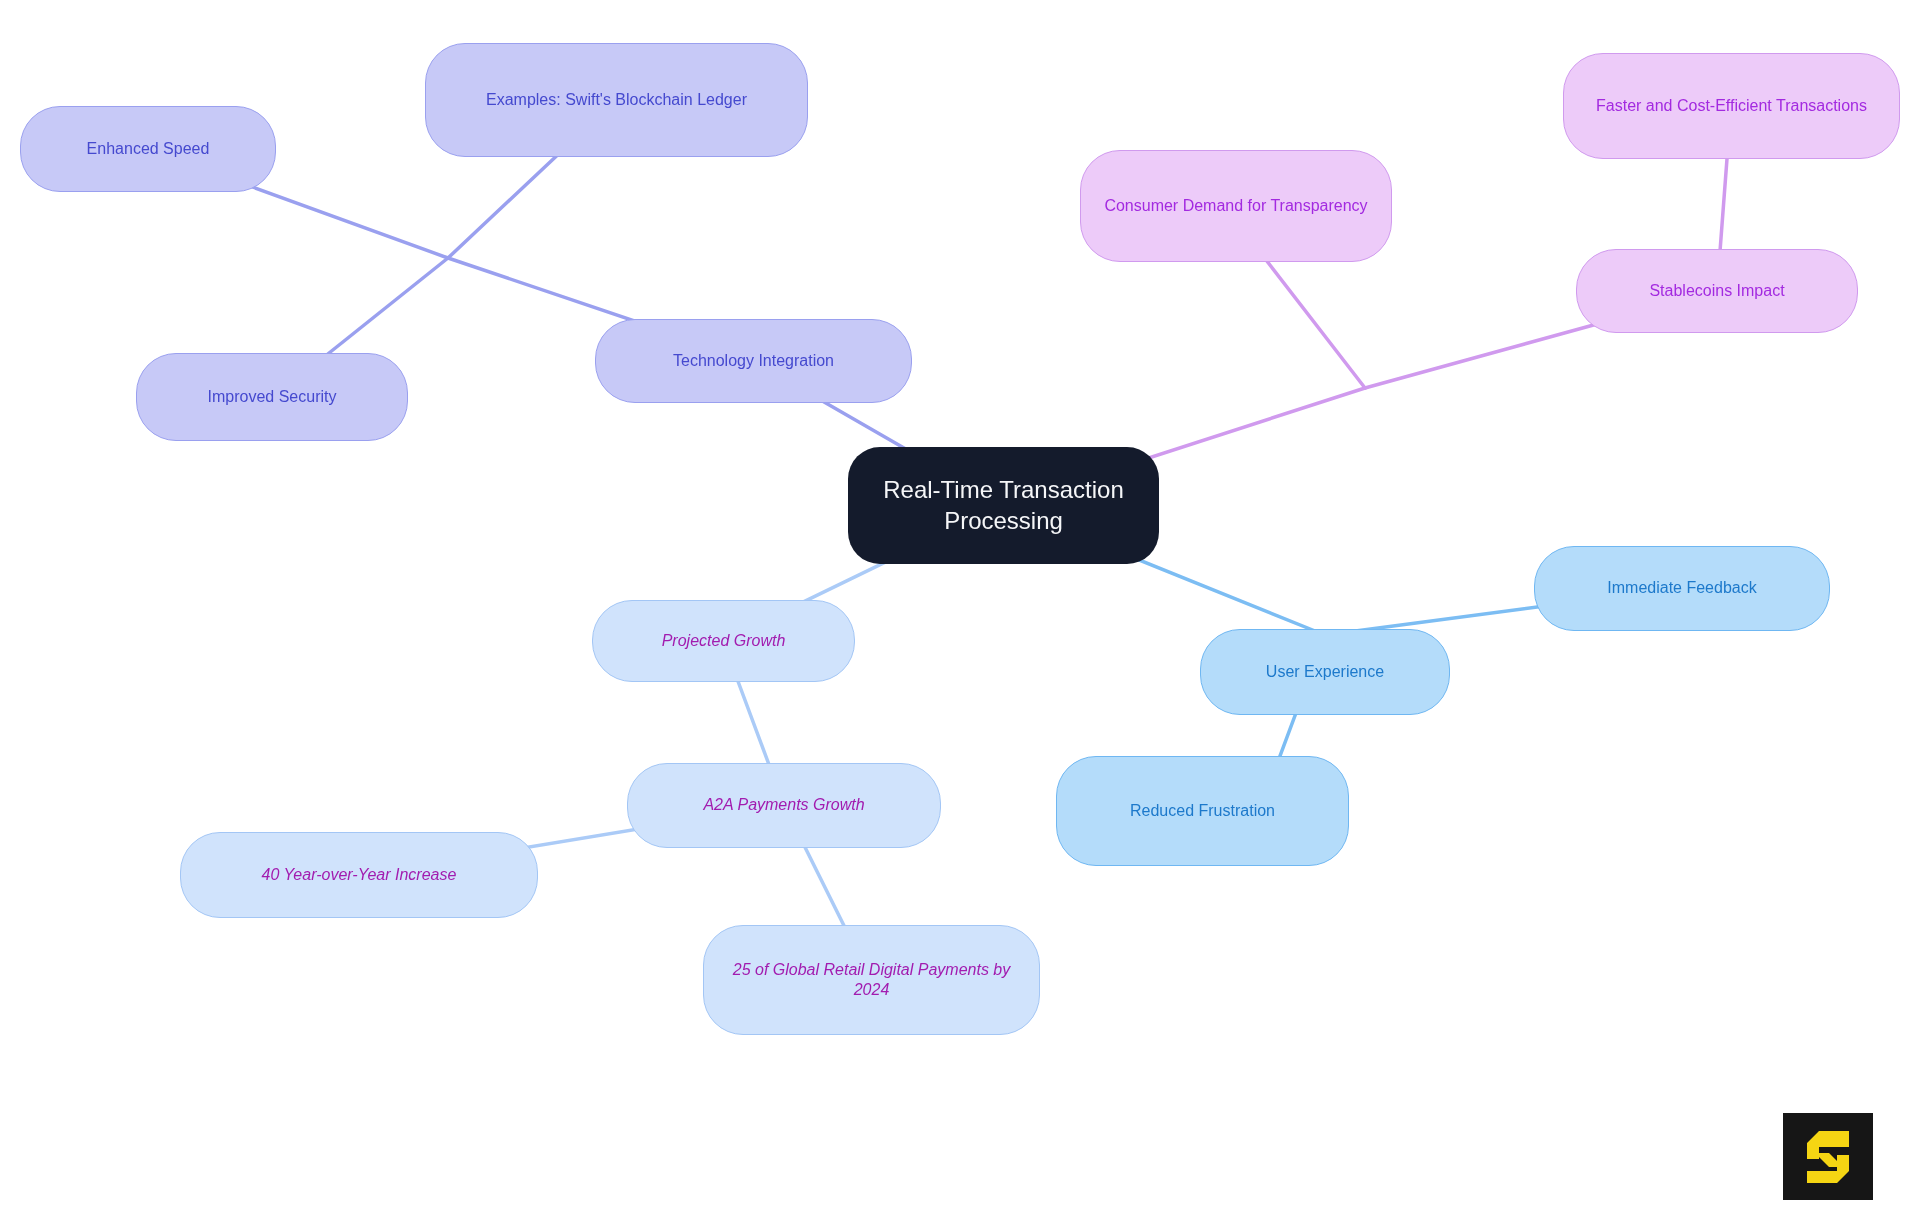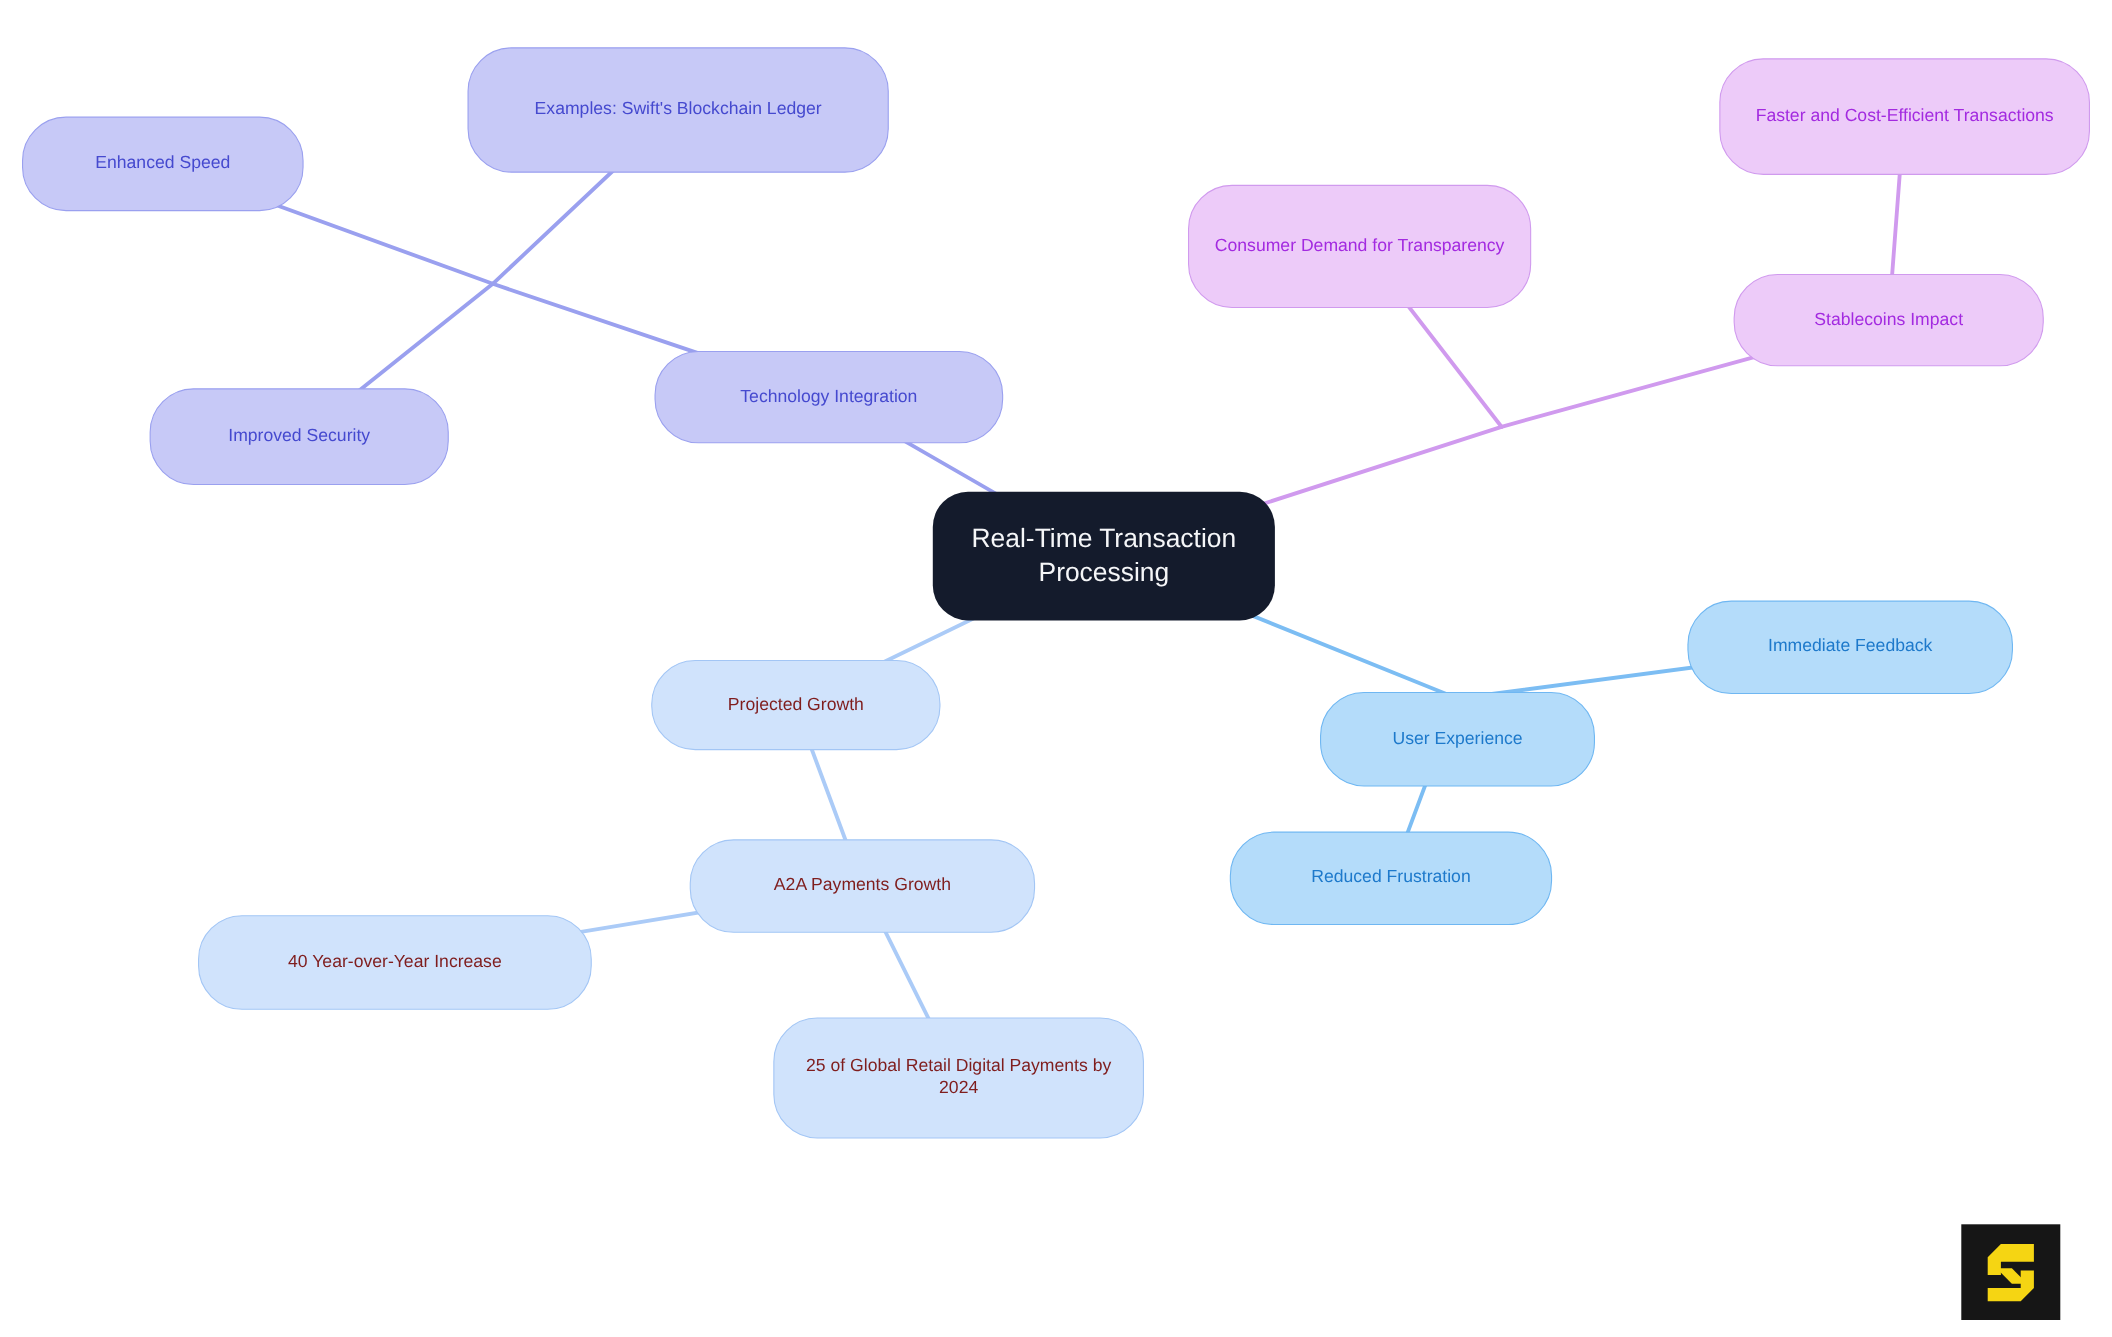--- a/index.html
+++ b/index.html
@@ -36,43 +36,43 @@
     font-size: 16px;
     line-height: 1.28;
     border-radius: 40px;
     border: 1.6px solid transparent;
     padding: 6px 20px;
     user-select: none;
   }
   .node.peri { background: #c7c9f7; border-color: #9aa0ef; color: #4549cf; }
   .node.pink { background: #edcbf9; border-color: #d09aee; color: #a32ae0; }
   .node.ux   { background: #b4dcfa; border-color: #6fb7f2; color: #1d79cb; }
-  .node.pg   { background: #d0e3fc; border-color: #a3c6f5; color: #7f1d1d; }
+  .node.pg   { background: #d0e3fc; border-color: #a3c6f5; color: #a21caf; font-style: italic; }
   .node.central {
     background: #141b2c;
     border: none;
     color: #f5f6f8;
     font-size: 24px;
     border-radius: 32px;
   }
 
   
   #n-enhanced-speed        { left: 20px;   top: 106px; width: 256px; height: 86px;  }
   #n-examples-swift        { left: 425px;  top: 43px;  width: 383px; height: 114px; }
   #n-blockchain            { left: 351px;  top: 216px; width: 194px; height: 84px;  }
   #n-improved-security     { left: 136px;  top: 353px; width: 272px; height: 88px;  }
   #n-technology-integration{ left: 595px;  top: 319px; width: 317px; height: 84px;  }
   #n-central               { left: 848px;  top: 447px; width: 311px; height: 117px; }
-  #n-consumer-demand       { left: 1080px; top: 168px; width: 312px; height: 112px; }
+  #n-consumer-demand       { left: 1080px; top: 150px; width: 312px; height: 112px; }
   #n-industry-insights     { left: 1240px; top: 346px; width: 251px; height: 84px;  }
   #n-stablecoins-impact    { left: 1576px; top: 249px; width: 282px; height: 84px;  }
   #n-faster-transactions   { left: 1563px; top: 53px;  width: 337px; height: 106px; }
   #n-user-experience       { left: 1200px; top: 592px; width: 250px; height: 86px; margin-top: 37px;  }
   #n-immediate-feedback    { left: 1534px; top: 546px; width: 296px; height: 85px;  }
-  #n-reduced-frustration   { left: 1118px; top: 756px; width: 293px; height: 85px;  }
+  #n-reduced-frustration   { left: 1056px; top: 756px; width: 293px; height: 110px;  }
   #n-projected-growth      { left: 592px;  top: 600px; width: 263px; height: 82px;  }
   #n-a2a-growth            { left: 627px;  top: 763px; width: 314px; height: 85px;  }
   #n-yoy-increase          { left: 180px;  top: 832px; width: 358px; height: 86px;  }
   #n-global-payments       { left: 703px;  top: 925px; width: 337px; height: 110px; }
 
   .logo {
     position: absolute;
     left: 1783px;
     top: 1113px;
     width: 90px;

